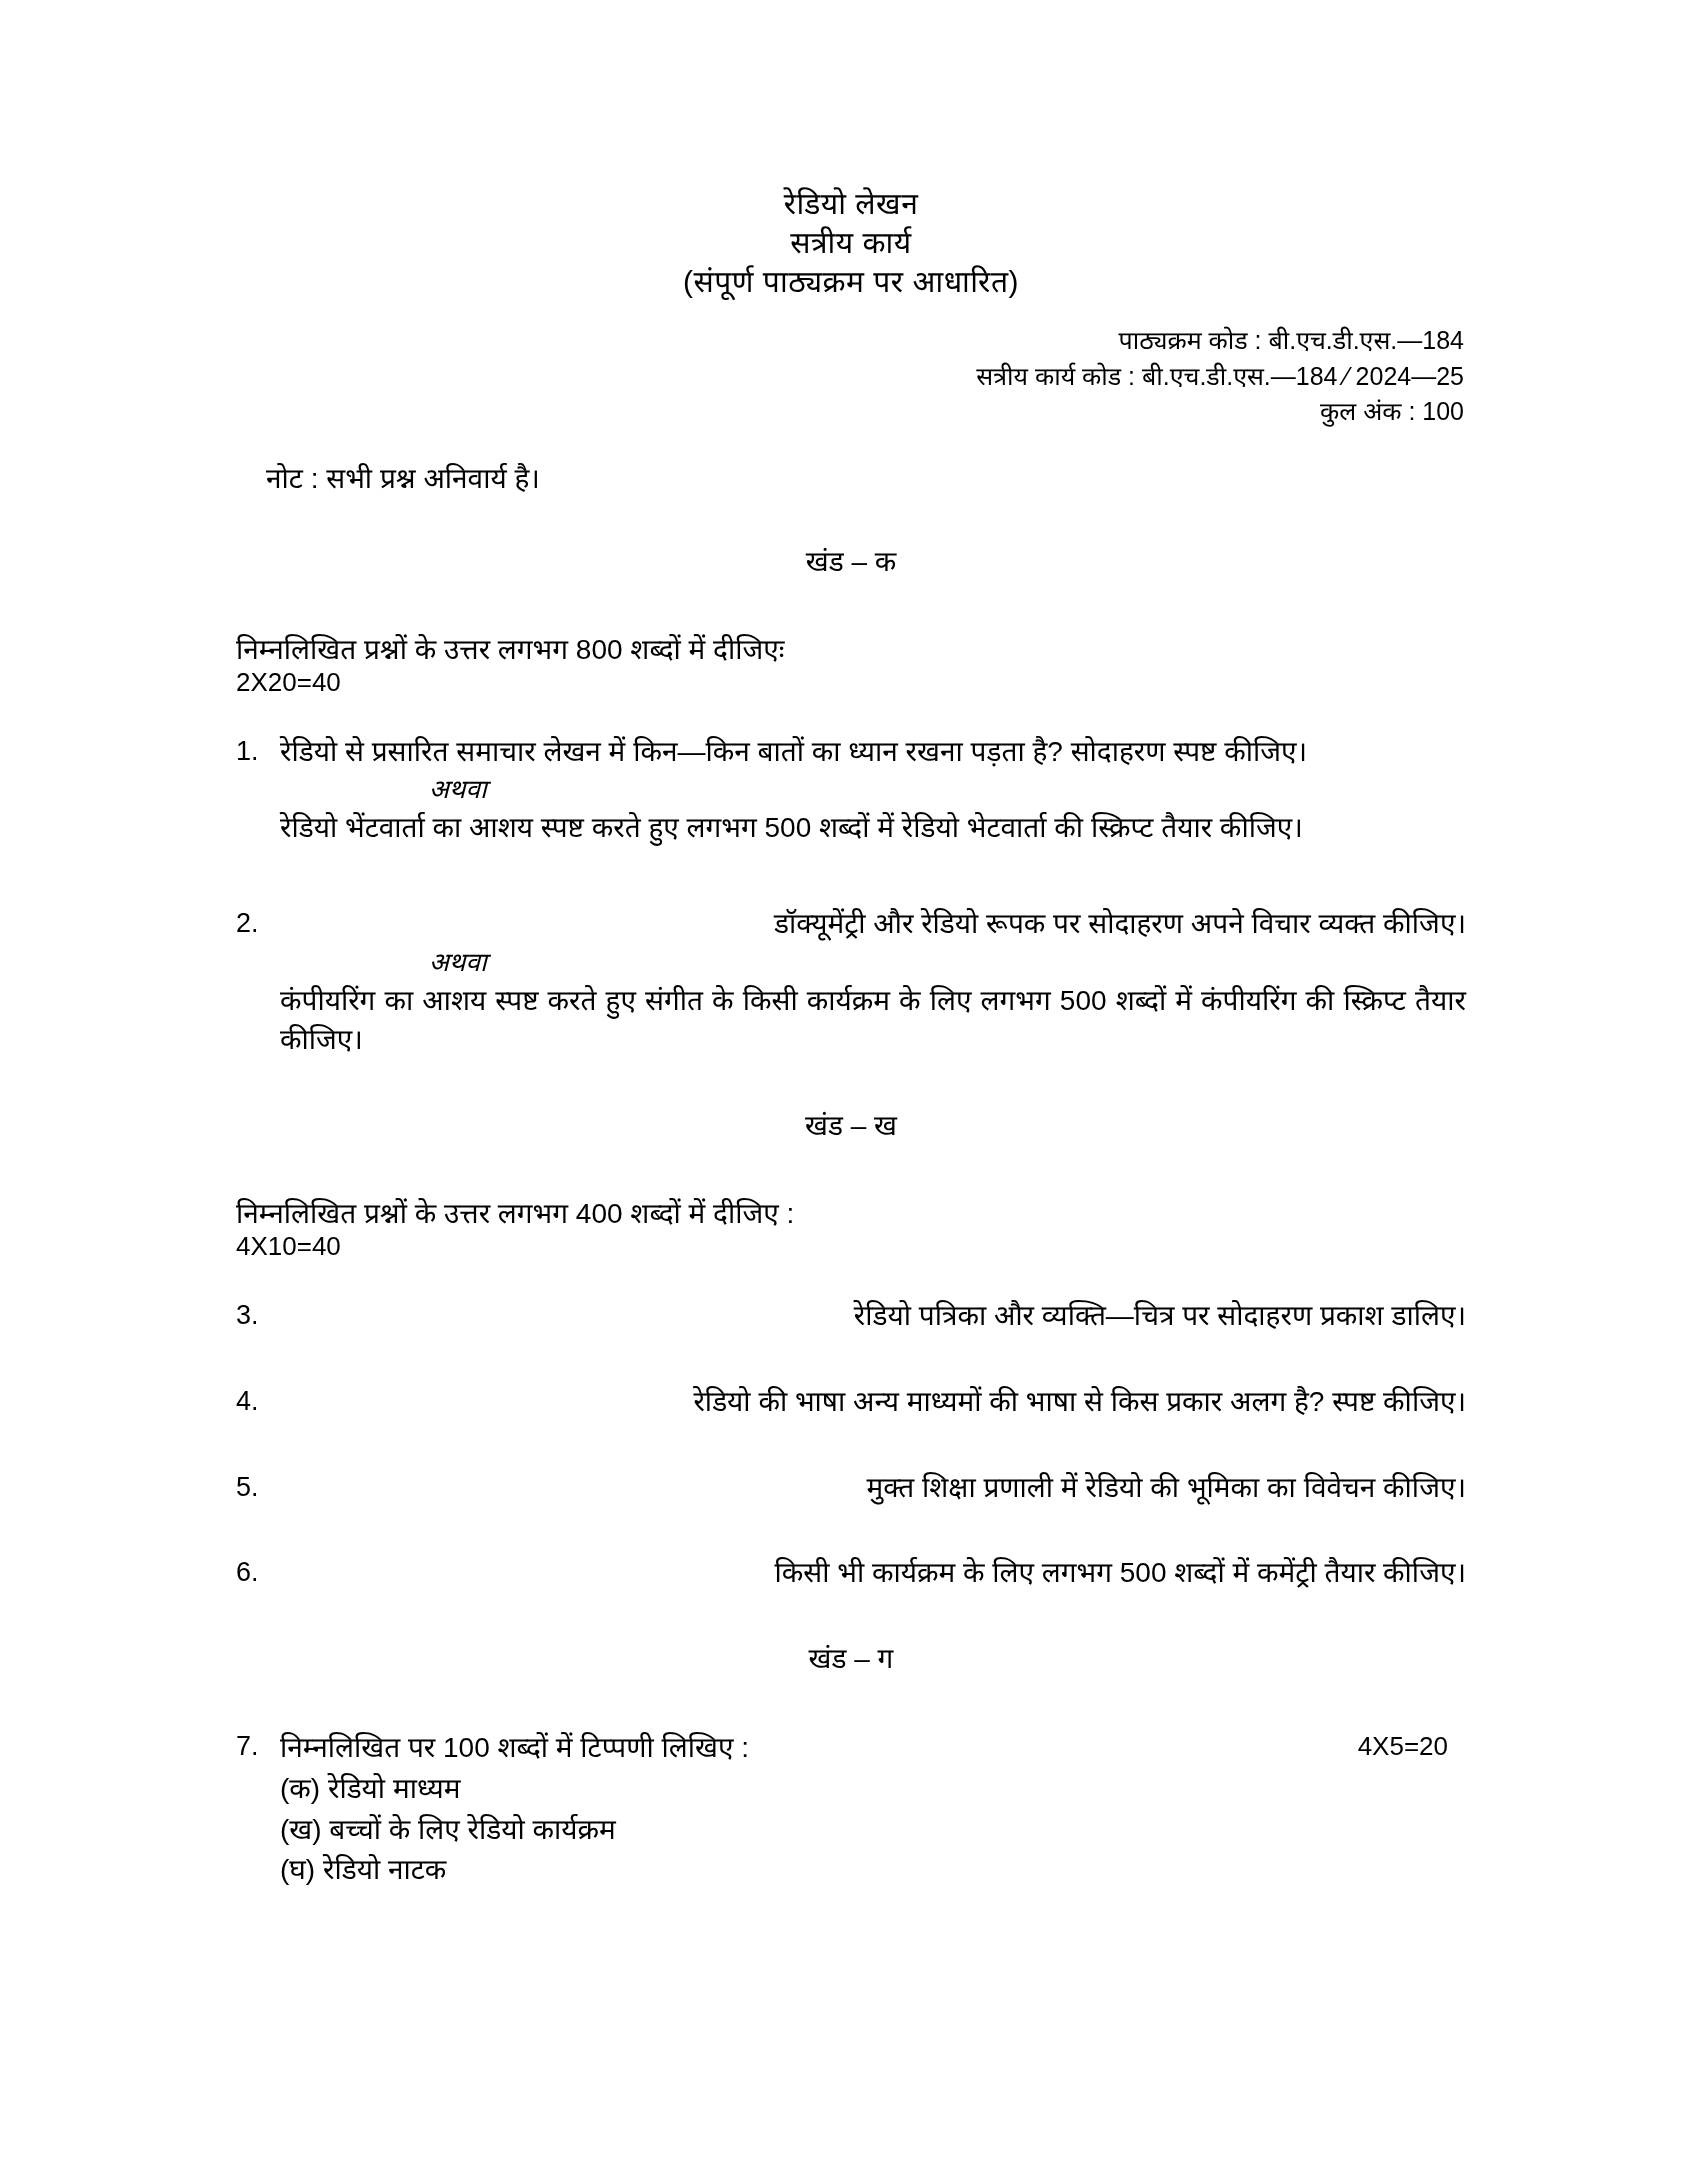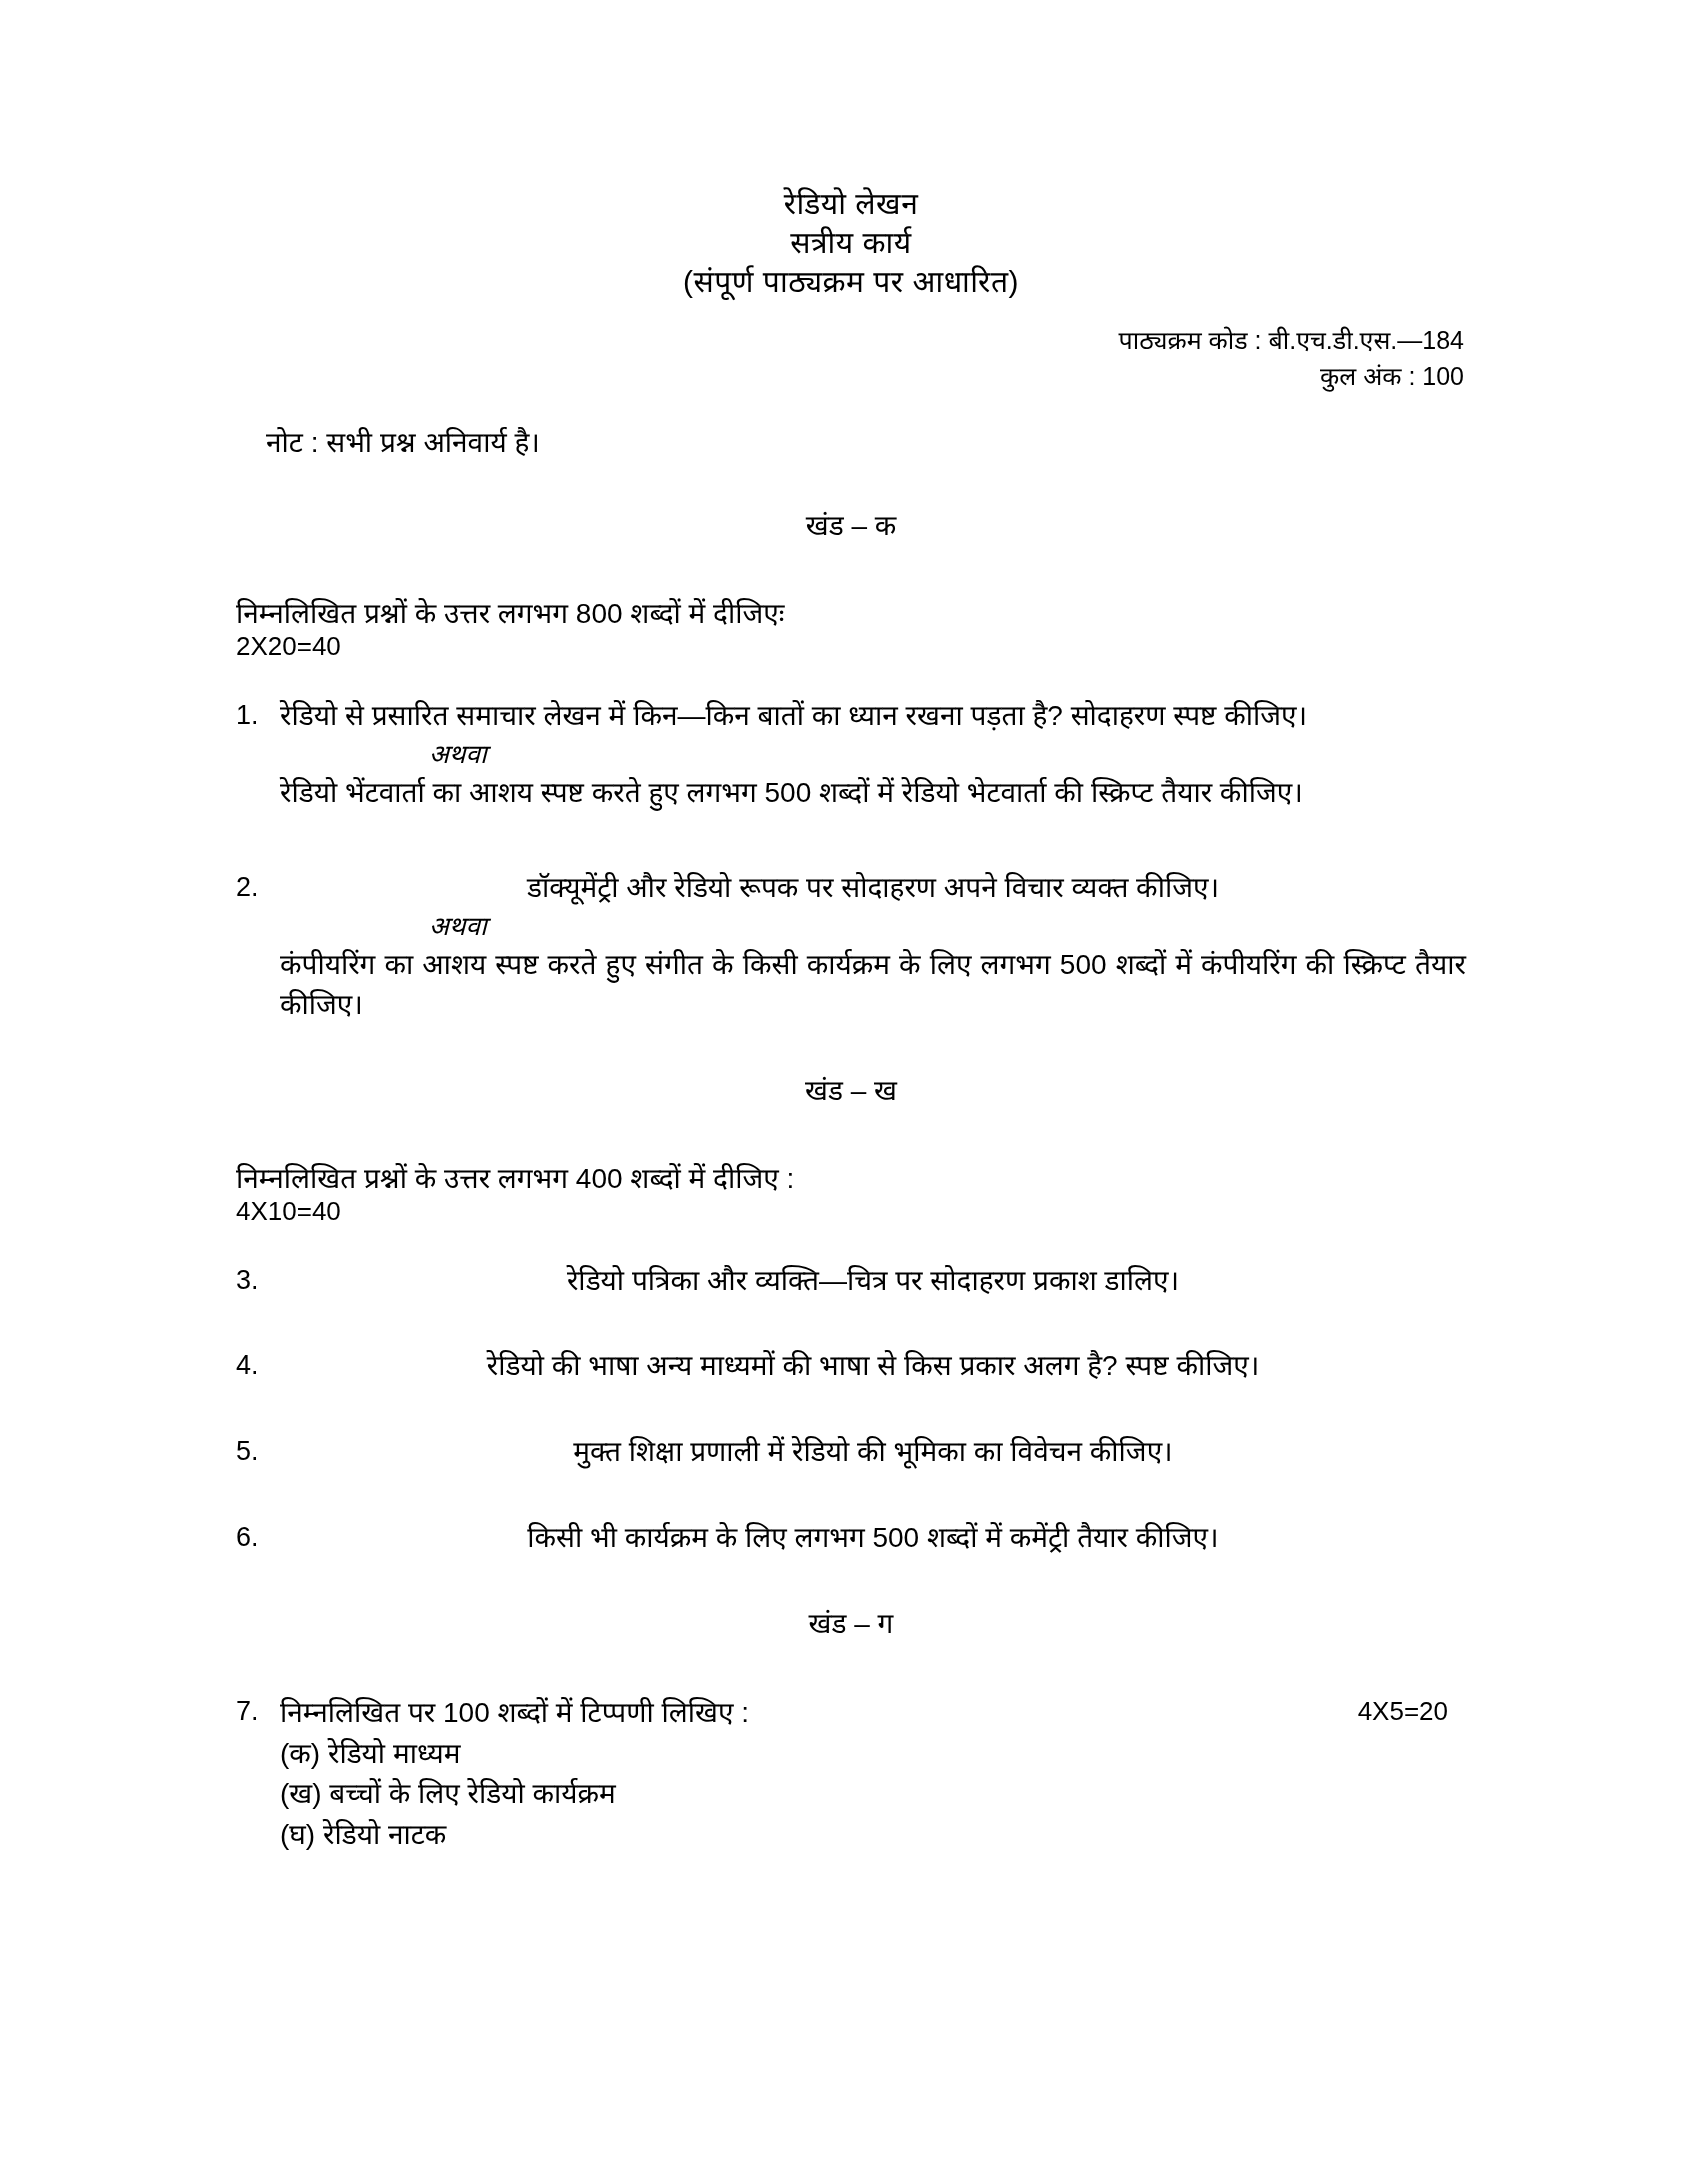--- a/index.html
+++ b/index.html
@@ -101,21 +101,21 @@
     line-height: 1.42;
   }
   .q-body {
     flex: 1 1 auto;
     line-height: 1.42;
   }
   .q-text {
     text-align: justify;
     text-justify: inter-word;
   }
-  .q-text.nojust { text-align: center; }
+  .q-text.nojust { text-align: right; }
   .alt-word {
     font-style: italic;
     font-size: 26px;
     padding-left: 149px;
     line-height: 1.42;
   }
 
   .q-spacer-lg { height: 30px; }
 
   
@@ -162,20 +162,21 @@
   <div class="content">
 
     <div class="title-block">
       <div class="title-line">रेडियो लेखन</div>
       <div class="title-line">सत्रीय कार्य</div>
       <div class="title-line">(संपूर्ण पाठ्यक्रम पर आधारित)</div>
     </div>
 
     <div class="code-block">
       <div class="code-line">पाठ्यक्रम कोड : बी.एच.डी.एस.—184</div>
+      <div class="code-line">सत्रीय कार्य कोड : बी.एच.डी.एस.—184 ⁄ 2024—25</div>
       <div class="code-line">कुल अंक : 100</div>
     </div>
 
     <div class="note-line">नोट : सभी प्रश्न अनिवार्य है।</div>
 
     <div class="section-heading">खंड – क</div>
 
     <div class="instruction-row">
       <div class="instruction-text">निम्नलिखित प्रश्नों के उत्तर लगभग 800 शब्दों में दीजिएः</div>
       <div class="instruction-marks">2X20=40</div>

